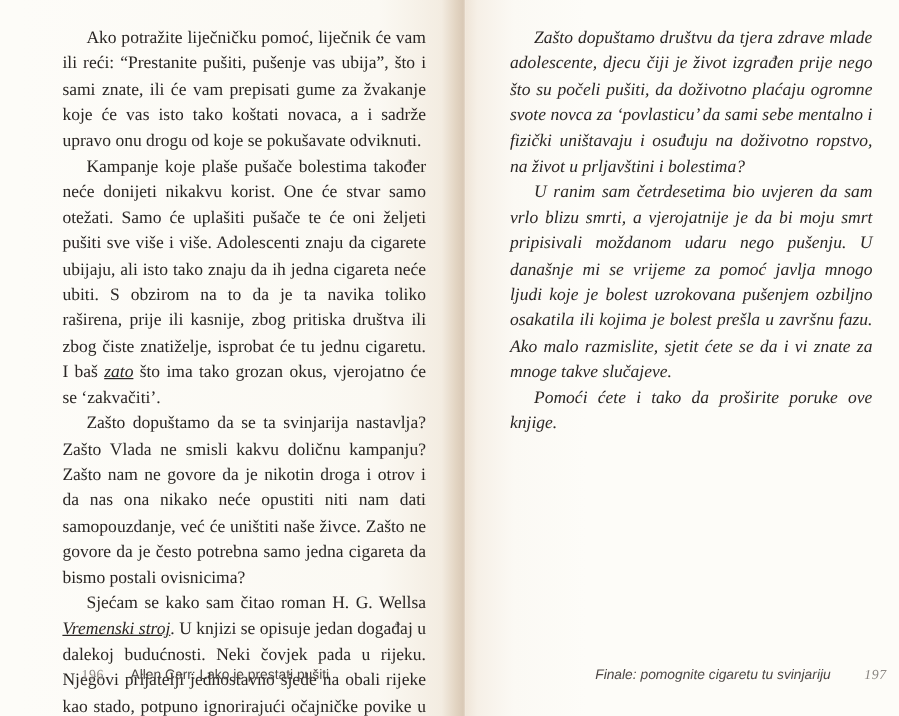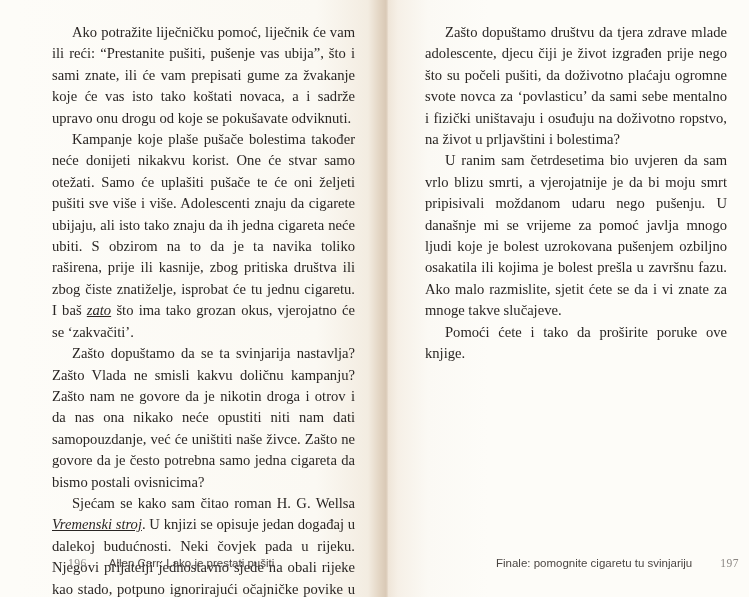--- a/index.html
+++ b/index.html
@@ -1,21 +1,21 @@
 <!DOCTYPE html>
 <html><head>
 <meta charset="utf-8">
 <style>
   html, body { margin:0; padding:0; }
   body { width:749px; height:597px; overflow:hidden; background:#fdfcf8; position:relative;
          font-family:"DejaVu Serif","Liberation Serif",serif; }
   .spread { position:absolute; left:0; top:0; width:749px; height:597px; display:flex;padding-left:16px; }
   .page { position:relative; height:597px; }
   .page-left { width:372px; background:linear-gradient(to right,#fdfcf8 0,#fbf9f3 300px,#f3ece1 352px,#e2d4c2 364px,#d9c9b6 370px,#e9ddcf 372px); }
-  .page-right { width:320px; background:linear-gradient(to right,#efe5d8 0,#f6f0e7 10px,#fbf9f4 40px,#fdfcf8 100px,#fdfcf8 100%); }
+  .page-right { width:320px; background:linear-gradient(to right,#efe5d8 0,#f6f0e7 10px,#fbf9f4 40px,#fdfcf8 100px,#fdfcf8 100%);font-style:italic; }
   .text-block { position:absolute; font-family:"Liberation Serif","DejaVu Serif",serif; font-size:14.6px; line-height:21.4px; color:#2a2624; text-align:justify; }
   .page-left .text-block { left:36px; top:22px; width:303px; }
   .page-right .text-block { left:37px; top:22px; width:302px; }
   .text-block p { margin:0; text-indent:20px; hyphens:manual; }
   .folio { position:absolute; top:557px; font-family:"Liberation Sans","DejaVu Sans",sans-serif; font-size:11.5px; color:#4a4542; white-space:nowrap; }
   .folio .num { font-family:"Liberation Serif","DejaVu Serif",serif; color:#8a8682; font-size:11.5px; letter-spacing:0.5px; }
   .page-left .folio { left:52px; }
   .page-left .folio .num { margin-right:22px; }
   .page-right .folio { left:108px; }
   .page-right .folio .num { margin-left:28px; }

